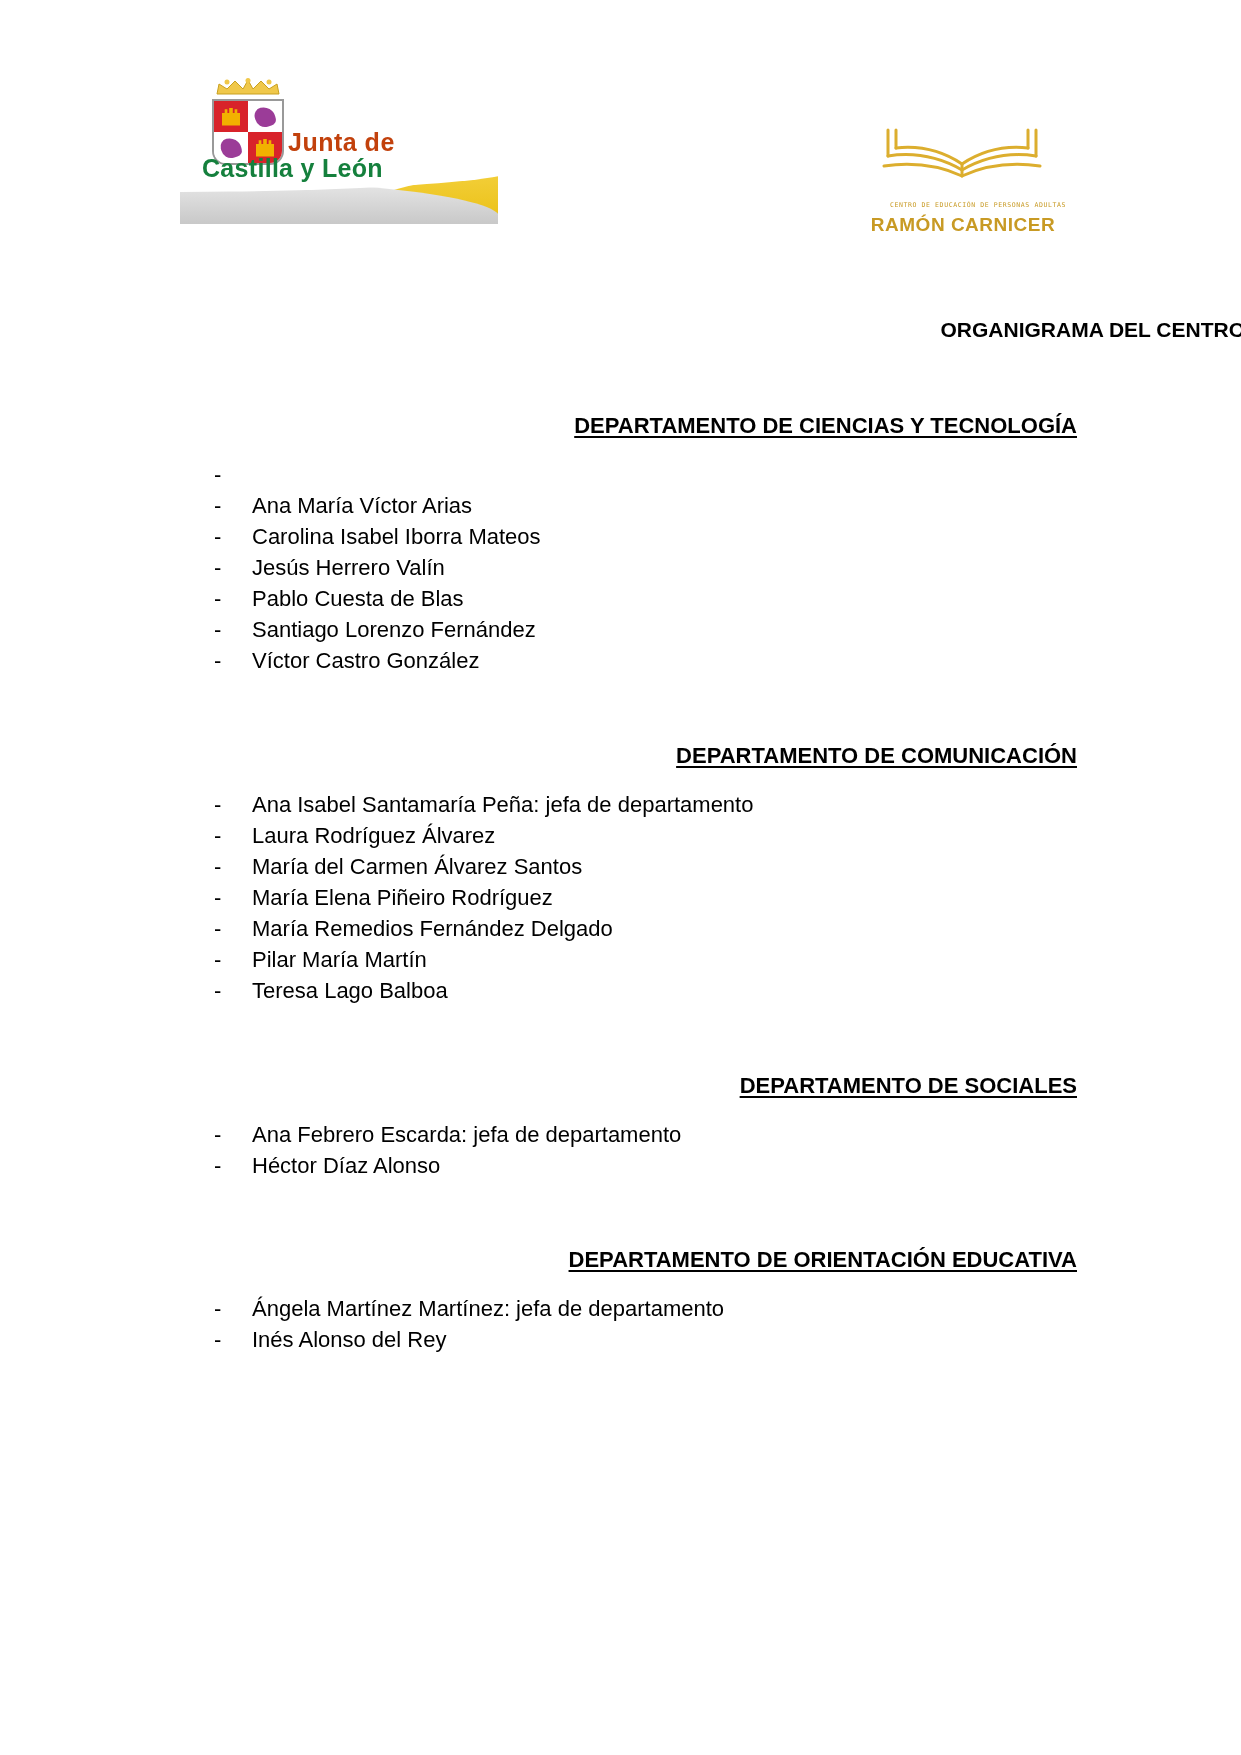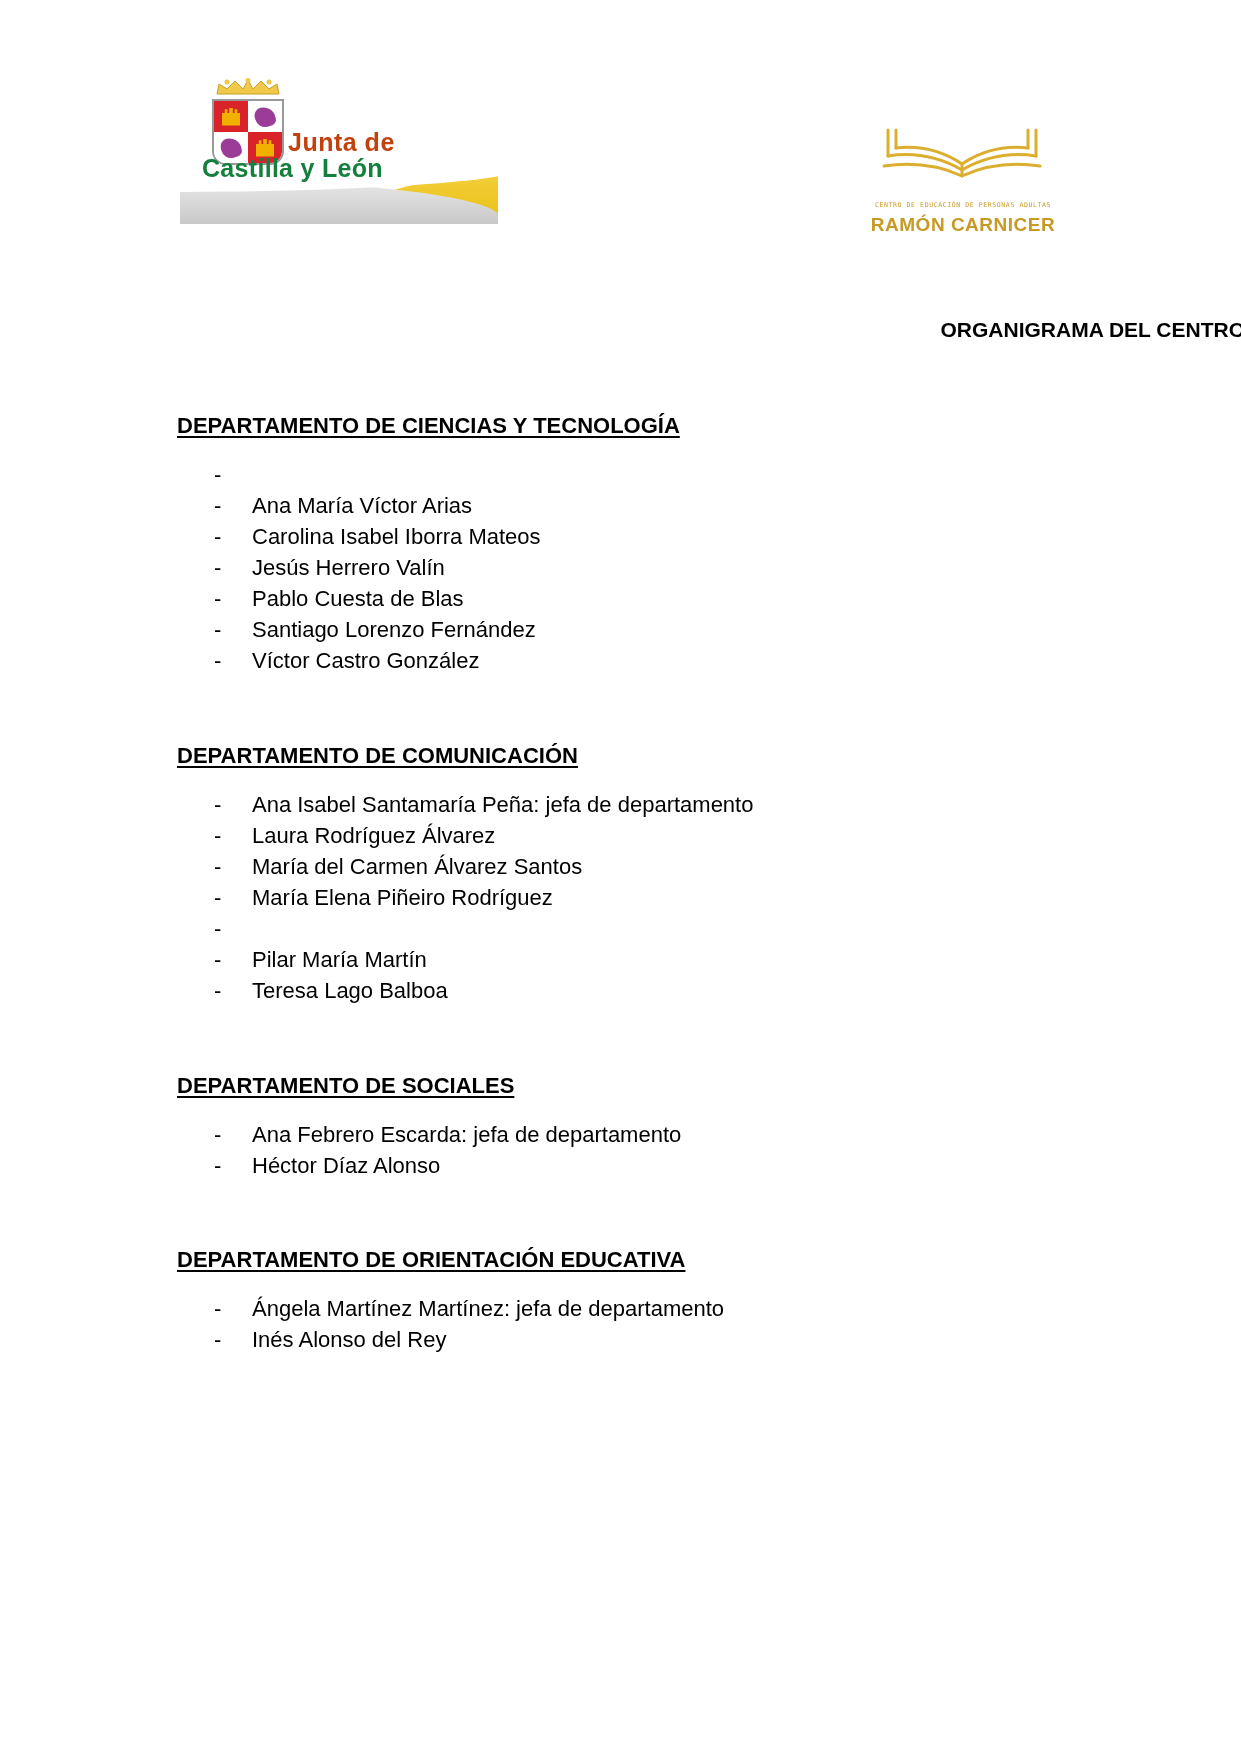--- a/index.html
+++ b/index.html
@@ -20,26 +20,26 @@
   .q-white { background: #fff; display: flex; align-items: center; justify-content: center; }
   .castle { width: 18px; height: 18px; background: #f2b100; clip-path: polygon(0 100%,0 30%,15% 30%,15% 10%,30% 10%,30% 30%,40% 30%,40% 0,60% 0,60% 30%,70% 30%,70% 10%,85% 10%,85% 30%,100% 30%,100% 100%); }
   .lion { width: 20px; height: 20px; background: #9b3c98; border-radius: 40% 60% 30% 50%; transform: rotate(-15deg); }
   .jcyl-text1 { position: absolute; left: 108px; top: 56px; font-size: 25px; font-weight: bold; color: #c2410c; letter-spacing: 0.5px; }
   .jcyl-text2 { position: absolute; left: 22px; top: 82px; font-size: 25px; font-weight: bold; color: #15803d; letter-spacing: 0.3px; }
 
   
   .rc-logo { position: absolute; left: 858px; top: 126px; width: 210px; height: 84px; }
   .rc-book { position: absolute; left: 24px; top: 0; width: 160px; height: 52px; }
   .rc-name { position: absolute; left: 2px; top: 52px; width: 206px; text-align: center; font-size: 19px; font-weight: bold; color: #c89a24; letter-spacing: 0.5px; margin-top: 36px; }
-  .rc-sub { position: absolute; left: 2px; top: 75px; width: 206px; text-align: center; font-family: "DejaVu Sans Mono", monospace; font-size: 6.5px; color: #c89a24; letter-spacing: 0.6px; white-space: nowrap; }
+  .rc-sub { position: absolute; left: 2px; top: 75px; width: 206px; text-align: right; font-family: "DejaVu Sans Mono", monospace; font-size: 6.5px; color: #c89a24; letter-spacing: 0.6px; white-space: nowrap; }
 
   .title { position: absolute; left: 0; top: 318px; width: 1241px; text-align: right; font-size: 21px; font-weight: bold; padding-left: 0; }
   .title span { position: relative; left: 4px; }
 
-  .dept { position: absolute; left: 177px; width: 900px; }
+  .dept { position: absolute; left: 177px; width: 900px; text-align: right; }
   .dept-heading { font-size: 22px; text-decoration: underline; text-underline-offset: 3px; margin: 0; line-height: 26px; }
   .member-list { list-style: none; margin: 20px 0 0 0; padding: 0; }
   .member { position: relative; font-size: 22px; line-height: 31px; height: 31px; white-space: nowrap; }
   .member .dash { position: absolute; left: 37px; }
   .member .name { position: absolute; left: 75px; }
 </style>
 </head>
 <body>
 
 <div class="jcyl-logo">
@@ -136,20 +136,21 @@
     <li class="member">
         <span class="dash">-</span>
         <span class="name">María del Carmen Álvarez Santos</span>
       </li>
     <li class="member">
         <span class="dash">-</span>
         <span class="name">María Elena Piñeiro Rodríguez</span>
       </li>
     <li class="member">
         <span class="dash">-</span>
+        <span class="name">María Remedios Fernández Delgado</span>
       </li>
     <li class="member">
         <span class="dash">-</span>
         <span class="name">Pilar María Martín</span>
       </li>
     <li class="member">
         <span class="dash">-</span>
         <span class="name">Teresa Lago Balboa</span>
       </li>
   </ul>

